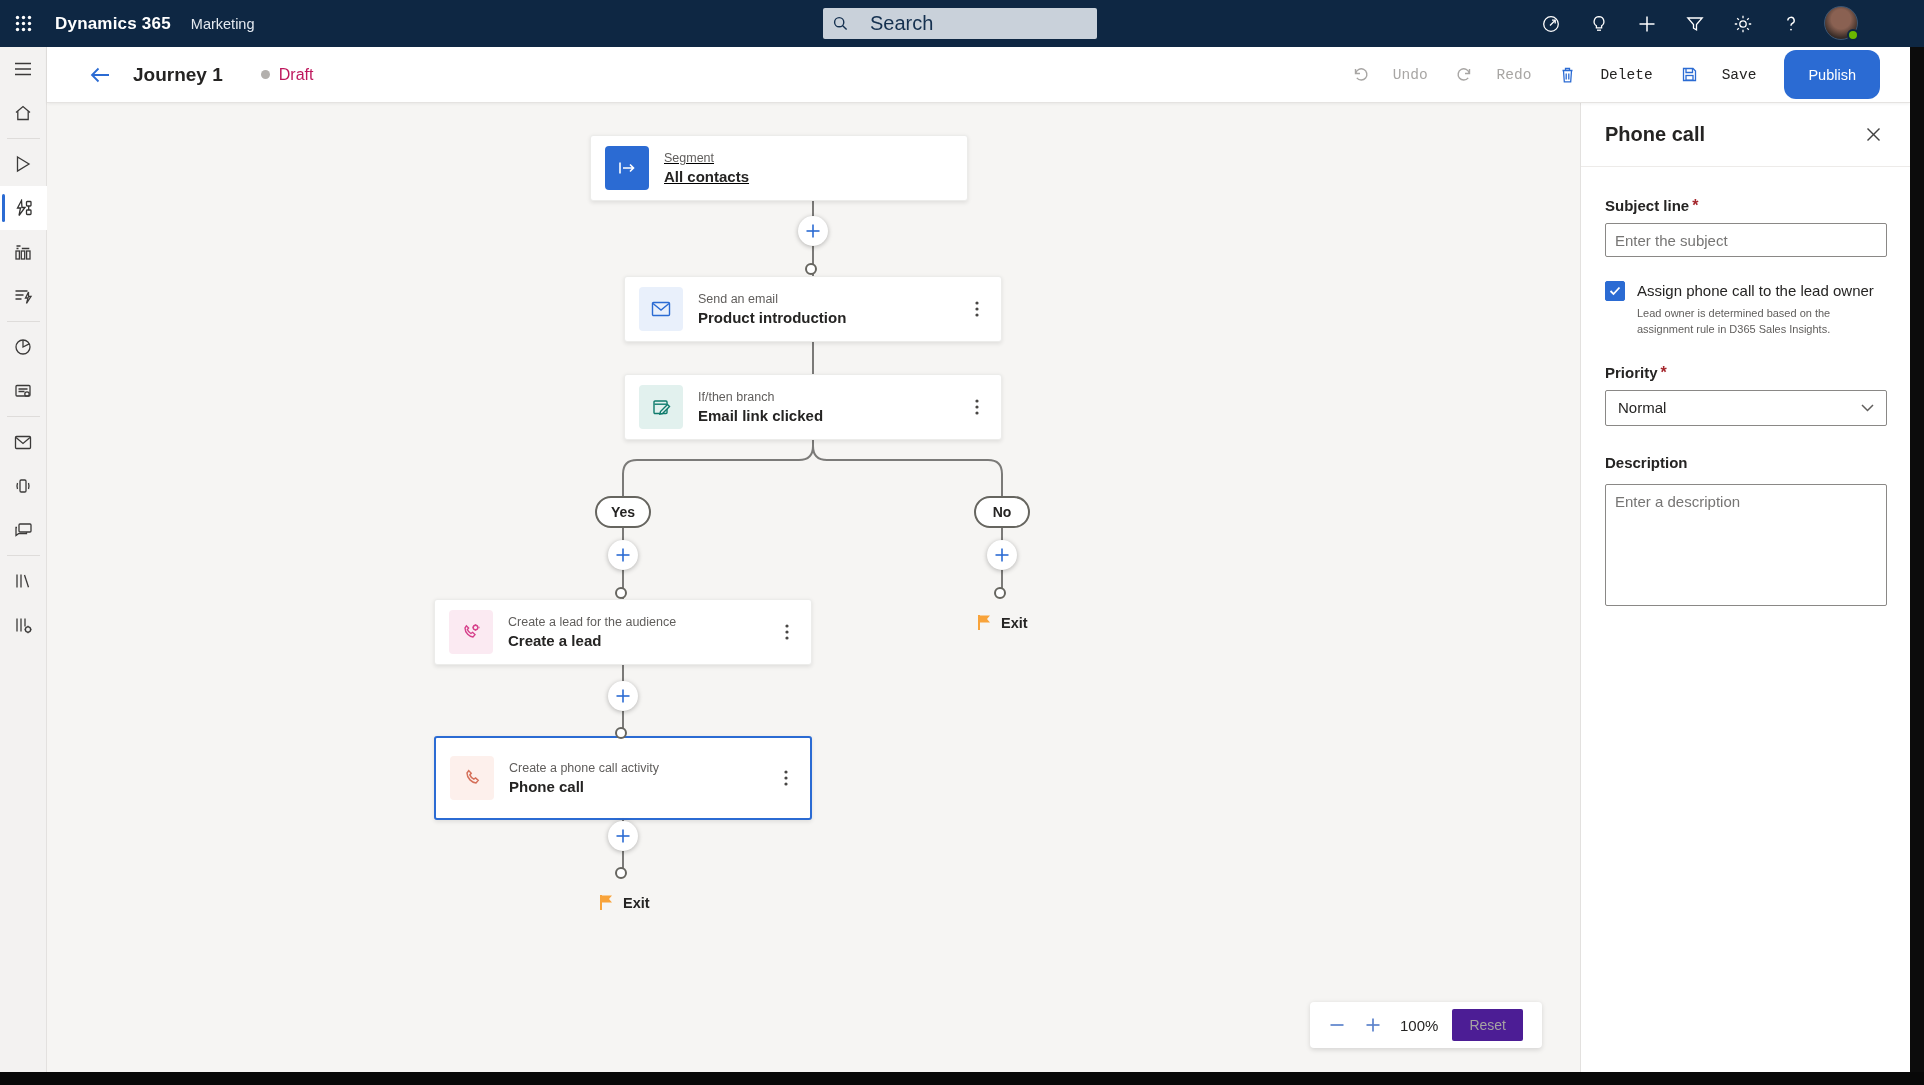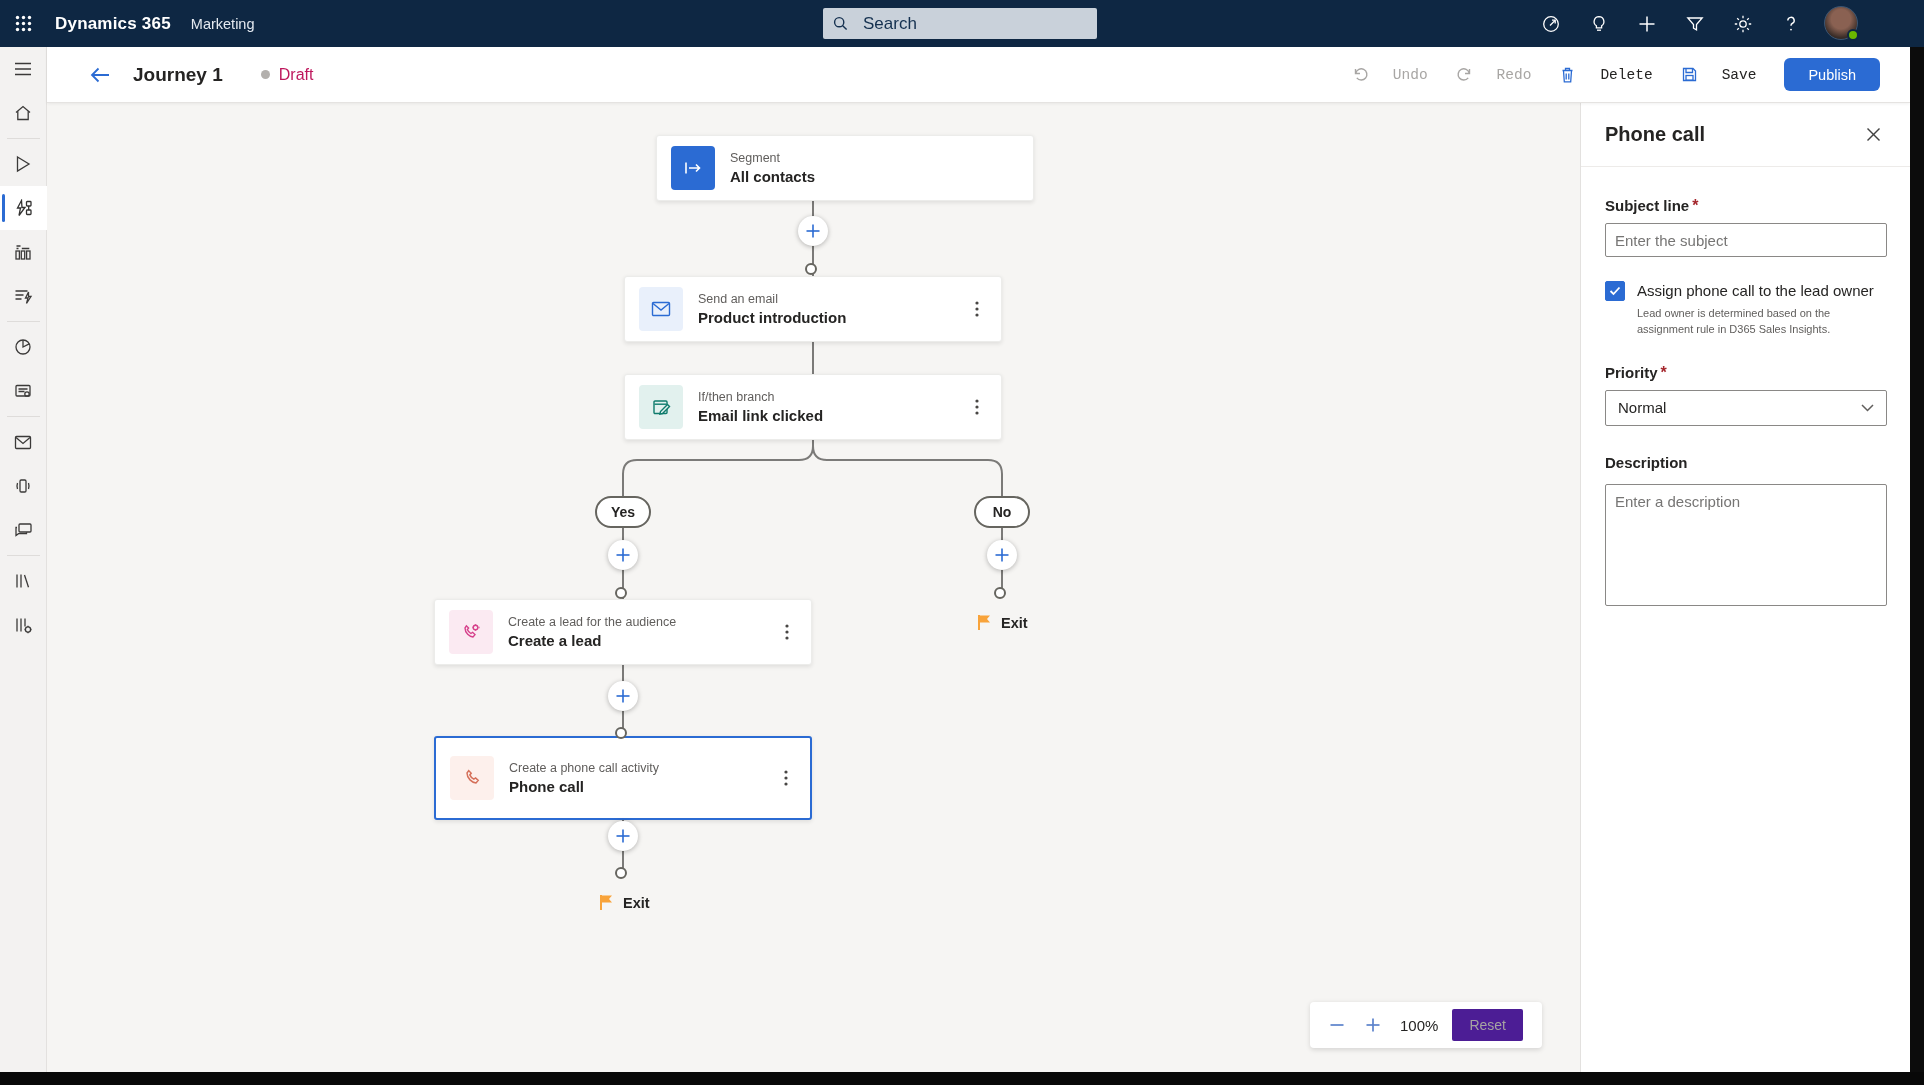--- a/index.html
+++ b/index.html
@@ -11,21 +11,21 @@
   .topbar { position:absolute; left:0; top:0; width:1924px; height:47px;
     background:#0e2743; display:flex; align-items:center; color:#fff; z-index:40;}
   .waffle { width:47px; height:47px; display:flex; align-items:center; justify-content:center;
     background:transparent; border:none; cursor:pointer; }
   .brand { display:flex; align-items:baseline; margin-left:8px; }
   .brand .app { font-size:17px; font-weight:700; letter-spacing:.2px; color:#fff; }
   .brand .area { font-size:14.5px; color:#e4e9f0; margin-left:20px; font-weight:400; }
   .searchbox { position:absolute; left:823px; top:8px; width:274px; height:31px;
     background:#c9d1da; border-radius:2px; display:flex; align-items:center; padding:0 10px;
     color:#14304f; cursor:text; }
-  .searchbox span { font-size:17px; margin-left:15px; color:#14304f; }
+  .searchbox span { font-size:20px; margin-left:22px; color:#14304f; }
   .topbar-actions { position:absolute; right:116px; top:0; height:47px; display:flex; align-items:center; gap:14px; }
   .tb-btn { width:34px; height:34px; background:transparent; border:none; display:flex;
     align-items:center; justify-content:center; cursor:pointer; }
   .avatar { position:absolute; right:66px; top:6px; width:34px; height:34px; border-radius:50%;
     background:radial-gradient(circle at 50% 38%, #8a6152 0 38%, #3a2d28 72%, #1d1713 100%);
     cursor:pointer; border:1px solid #3c5572; }
   .presence { position:absolute; right:-2px; bottom:-2px; width:12px; height:12px; border-radius:50%;
     background:#6bb700; border:2px solid #0e2743; }
 
   
@@ -34,21 +34,21 @@
     display:flex; align-items:center; }
   .back-btn { background:none; border:none; cursor:pointer; margin-left:42px; display:flex; }
   .j-title { font-size:19px; font-weight:700; color:#252423; margin-left:22px; }
   .status { display:flex; align-items:center; margin-left:38px; }
   .status-dot { width:9px; height:9px; border-radius:50%; background:#b3b0ad; }
   .status-text { font-size:16px; color:#be185d; margin-left:9px; }
   .cmd-right { margin-left:auto; display:flex; align-items:center; gap:28px; margin-right:30px; }
   .cmd-item { display:flex; align-items:center; gap:24px; background:none; border:none; cursor:pointer;
     font-size:14.5px; color:#252423; font-family:Liberation Mono, monospace; }
   .cmd-item.disabled { color:#a8a6a4; cursor:default; }
-  .publish-btn { background:#2b6bd3; color:#fff; border:none; border-radius:6px; height:33px;
+  .publish-btn { background:#2b6bd3; color:#fff; border:none; border-radius:12px; height:49px;
     padding:0 24px; font-size:14.5px; font-family:inherit; cursor:pointer; }
 
   
   .sidebar { position:absolute; left:0; top:47px; width:47px; height:1025px; background:#f3f2f1;
     border-right:1px solid #e3e1df; display:flex; flex-direction:column; align-items:center; z-index:20; }
   .sb-btn { width:47px; height:44px; display:flex; align-items:center; justify-content:center;
     background:transparent; border:none; cursor:pointer; position:relative; }
   .sb-btn.active { background:#fff; }
   .sb-btn.active::before { content:""; position:absolute; left:2px; top:8px; width:3px; height:28px;
     background:#2b6bd3; border-radius:2px; }
@@ -346,21 +346,21 @@
     <div class="vline" style="left:575px; top:425px; height:71px;"></div>
     <div class="vline" style="left:954px; top:425px; height:67px;"></div>
     <div class="vline" style="left:575px; top:562px; height:71px;"></div>
     <div class="vline" style="left:575px; top:701px; height:71px;"></div>
 
     <svg class="split-svg" style="left:500px; top:337px;" width="530" height="58" viewBox="0 0 530 58" fill="none" stroke="#7b7a78" stroke-width="2">
       <path d="M266 0 V6 Q266 20 252 20 H90 Q76 20 76 34 V58"></path>
       <path d="M266 0 V6 Q266 20 280 20 H441 Q455 20 455 34 V58"></path>
     </svg>
 
-    <div class="node-card" style="left:609px; top:32px;">
+    <div class="node-card" style="left:543px; top:32px;text-decoration:underline;">
       <div class="tile blue-solid">
         <svg width="20" height="18" viewBox="0 0 20 18" fill="none" stroke="#ffffff" stroke-width="1.6">
           <path d="M3 3.5 v11"></path>
             <path d="M6 9 h10.5 M13 5.5 L16.5 9 L13 12.5"></path>
         </svg>
       </div>
       <div class="node-text">
         <div class="node-type">Segment</div>
         <div class="node-title">All contacts</div>
       </div>

